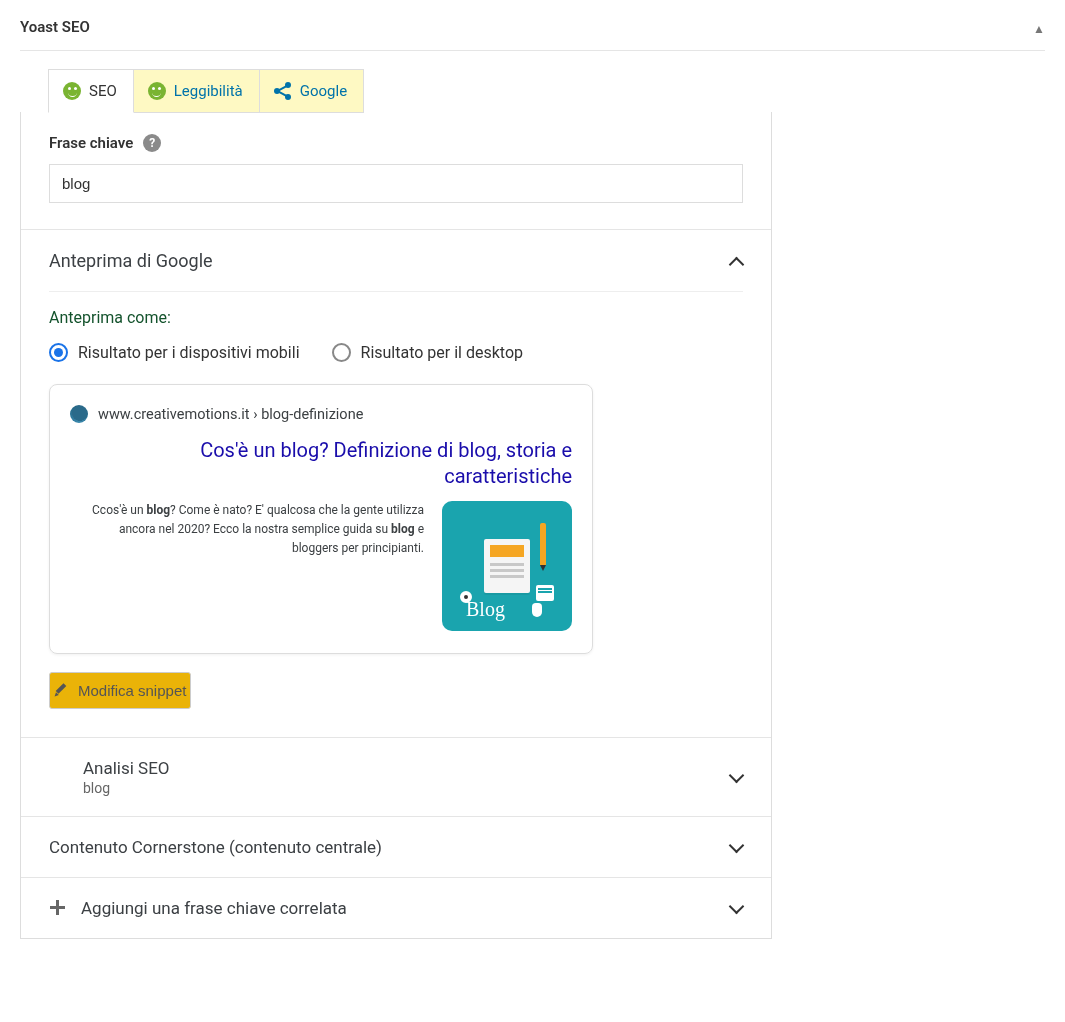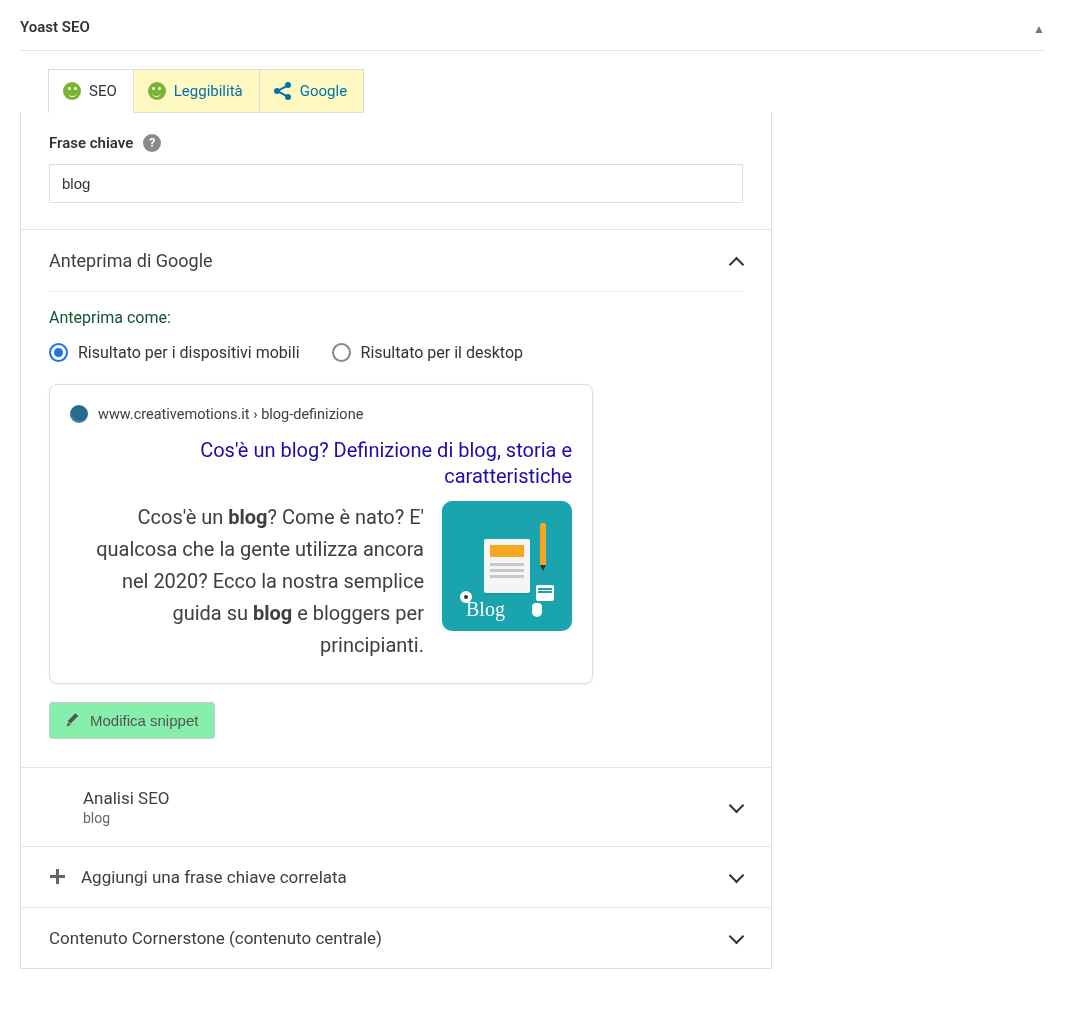--- a/index.html
+++ b/index.html
@@ -108,21 +108,21 @@
     text-align: right;
   }
   .breadcrumb-row { display: flex; align-items: center; gap: 10px; color: #3c4043; font-size: 14.5px; margin-bottom: 14px; }
   .favicon {
     width: 18px; height: 18px; border-radius: 50%;
     background: radial-gradient(circle at 55% 45%, #2a6a8a 0 55%, transparent 56%),
                 conic-gradient(#1e5f7d, #3a88ad, #1e5f7d);
   }
   .snippet-title { color: #1a0dab; font-size: 20px; line-height: 1.3; margin-bottom: 12px; }
   .snippet-body { display: flex; gap: 18px; }
-  .snippet-desc { color: #3c4043; font-size: 20px; line-height: 1.6; flex: 1; }
+  .snippet-desc { color: #3c4043; font-size: 12px; line-height: 1.6; flex: 1; }
   .thumb {
     width: 130px; height: 130px; border-radius: 10px; background: #1aa4ae;
     display: flex; align-items: center; justify-content: center; flex-direction: column;
     flex-shrink: 0; position: relative; overflow: hidden;
   }
   .thumb .paper {
     width: 46px; height: 54px; background: #f5f5f5; border-radius: 2px; position: relative;
     box-shadow: 0 2px 0 rgba(0,0,0,0.06);
   }
   .thumb .paper::before {
@@ -155,21 +155,21 @@
     position: absolute; right: 30px; bottom: 14px; width: 10px; height: 14px; background: #fff;
     border-radius: 6px 6px 8px 8px;
   }
   .thumb .blog-label {
     position: absolute; bottom: 10px; left: 24px; color: #fff;
     font-family: "Brush Script MT", cursive; font-size: 20px;
   }
 
   .edit-snippet {
     margin-top: 18px; display: inline-flex; align-items: center; gap: 10px;
-    padding: 9px 16px; background: #86efac; border: 1px solid #ccc; border-radius: 3px;
+    padding: 9px 4px; background: #eab308; border: 1px solid #ccc; border-radius: 3px;
     color: #555; font-size: 15px; cursor: pointer;
   }
   .pencil-icon {
     width: 14px; height: 14px; position: relative; display: inline-block;
   }
   .pencil-icon::before {
     content: ""; position: absolute; width: 4px; height: 11px; background: #555;
     transform: rotate(45deg); left: 5px; top: -1px;
   }
   .pencil-icon::after {
@@ -274,27 +274,27 @@
         <span class="analysis-title-col">
           <span>Analisi SEO</span>
           <span class="analysis-sub">blog</span>
         </span>
       </span>
       <span class="chev"></span>
     </div>
 
     <div class="collapse-hdr">
       <span class="title">
+        <span>Contenuto Cornerstone (contenuto centrale)</span>
+      </span>
+      <span class="chev"></span>
+    </div>
+
+    <div class="collapse-hdr">
+      <span class="title">
         <span class="plus-icon"></span>
         <span>Aggiungi una frase chiave correlata</span>
       </span>
       <span class="chev"></span>
     </div>
 
-    <div class="collapse-hdr">
-      <span class="title">
-        <span>Contenuto Cornerstone (contenuto centrale)</span>
-      </span>
-      <span class="chev"></span>
-    </div>
-
   </div>
 </div>
 
 </body></html>

